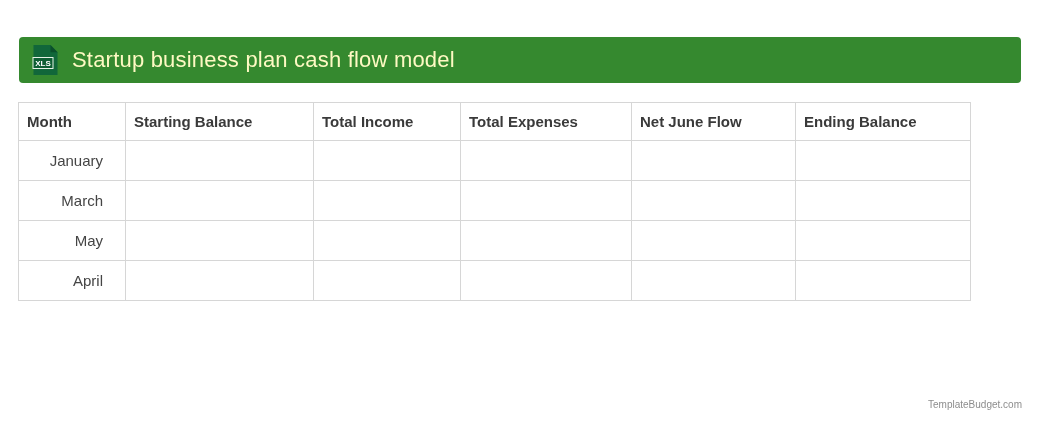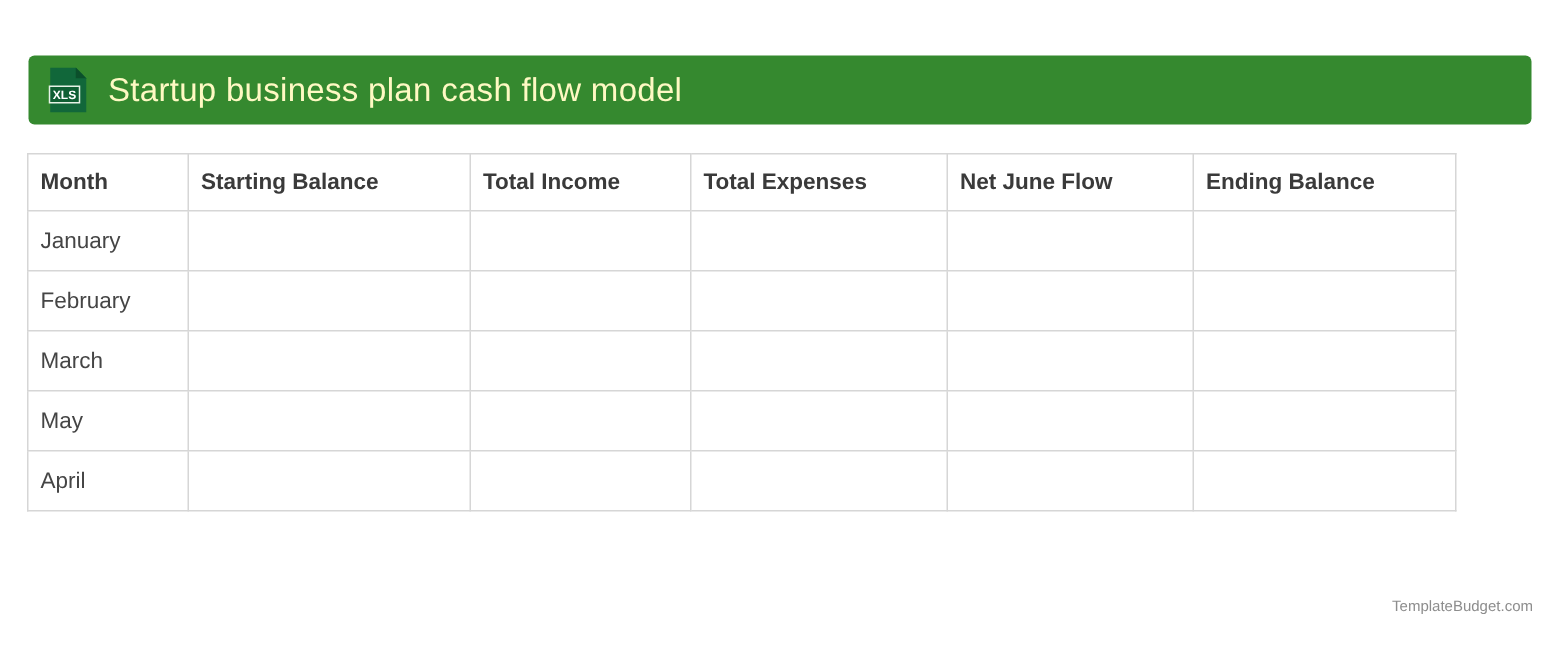--- a/index.html
+++ b/index.html
@@ -48,20 +48,21 @@
   }
   table.cashflow th {
     height: 38px;
     font-weight: bold;
     color: #3a3a3a;
   }
   table.cashflow td {
     height: 40px;
     font-weight: normal;
     color: #454545;
+    text-align: right;
   }
   .footer {
     position: absolute;
     top: 399px;
     right: 18px;
     font-size: 10px;
     color: #8d8d8d;
     text-decoration: none;
   }
 </style>
@@ -100,28 +101,20 @@
   <tbody>
     <tr>
       <td>January</td>
       <td></td>
       <td></td>
       <td></td>
       <td></td>
       <td></td>
     </tr>
     <tr>
-      <td>February</td>
-      <td></td>
-      <td></td>
-      <td></td>
-      <td></td>
-      <td></td>
-    </tr>
-    <tr>
       <td>March</td>
       <td></td>
       <td></td>
       <td></td>
       <td></td>
       <td></td>
     </tr>
     <tr>
       <td>May</td>
       <td></td>

